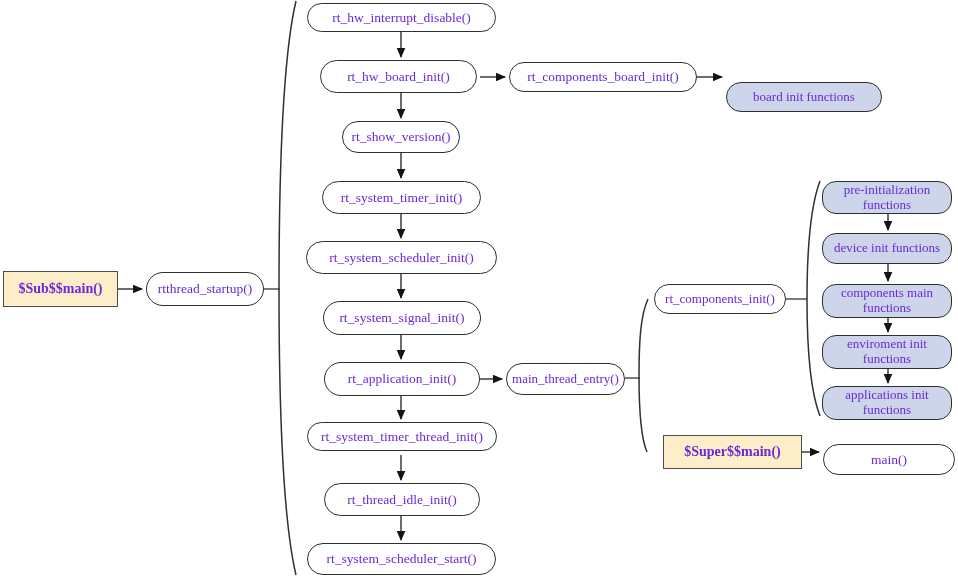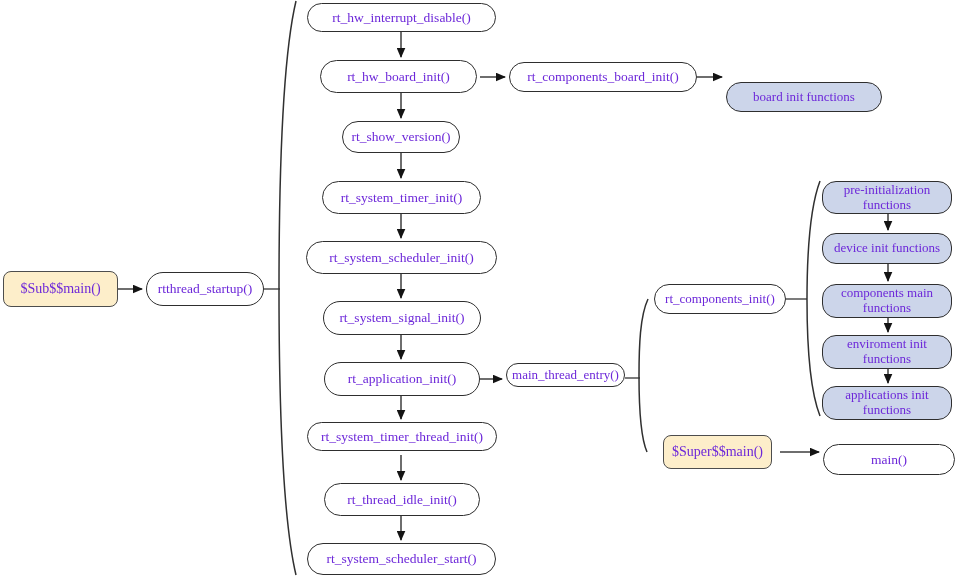--- a/index.html
+++ b/index.html
@@ -41,22 +41,23 @@
   .stage  {
     background: #ccd5ea;
     border-radius: 14px;
     white-space: normal;
     font-size: 13px;
     padding: 0 6px;
   }
   .entry  {
     background: #fdeeca;
     border: 1.6px solid #4d4d4d;
-    border-radius: 8px;
+    border-radius: 0;
     font-size: 14px;
+    font-weight: bold;
   }
 </style>
 </head>
 <body>
 
 <div id="canvas">
 
   <svg id="wires" viewBox="0 0 958 576" xmlns="http://www.w3.org/2000/svg">
     <defs>
       <marker id="ah" markerWidth="11" markerHeight="9" refX="9.5" refY="4.5" orient="auto" markerUnits="userSpaceOnUse">
@@ -98,33 +99,33 @@
     </g>
 
     <g stroke="#303030" stroke-width="1.5" fill="none">
       <path d="M 296,1 C 282,60 279,190 279,289 C 279,388 282,516 296,575"></path>
       <path d="M 648,299 C 640,316 639,346 639,376 C 639,406 640,436 647,452"></path>
       <path d="M 820,181 C 809,210 807,258 807,300 C 807,342 809,388 820,416"></path>
     </g>
   </svg>
 
   <div class="node entry" style="left:3px;   top:271px; width:115px; height:36px;">$Sub$$main()</div>
-  <div class="node entry" style="left:663px; top:435px; width:109px; height:34px;">$Super$$main()</div>
+  <div class="node entry" style="left:663px; top:435px; width:139px; height:34px;">$Super$$main()</div>
 
   <div class="node pill" style="left:146px; top:272px; width:118px; height:34px;">rtthread_startup()</div>
   <div class="node pill" style="left:307px; top:3px;   width:189px; height:29px;">rt_hw_interrupt_disable()</div>
   <div class="node pill" style="left:320px; top:60px;  width:157px; height:33px;">rt_hw_board_init()</div>
   <div class="node pill" style="left:509px; top:62px;  width:188px; height:30px;">rt_components_board_init()</div>
   <div class="node stage" style="left:726px; top:62px; width:156px; height:30px; border-radius:16px;margin-top:20px;">board init functions</div>
   <div class="node pill" style="left:342px; top:121px; width:118px; height:32px;">rt_show_version()</div>
   <div class="node pill" style="left:322px; top:181px; width:159px; height:33px;">rt_system_timer_init()</div>
   <div class="node pill" style="left:306px; top:241px; width:191px; height:33px;">rt_system_scheduler_init()</div>
   <div class="node pill" style="left:323px; top:301px; width:158px; height:34px;">rt_system_signal_init()</div>
   <div class="node pill" style="left:324px; top:362px; width:156px; height:34px;">rt_application_init()</div>
-  <div class="node pill" style="left:506px; top:363px; width:119px; height:24px; font-size:13px;">main_thread_entry()</div>
+  <div class="node pill" style="left:506px; top:363px; width:119px; height:32px; font-size:13px;">main_thread_entry()</div>
   <div class="node pill" style="left:654px; top:284px; width:132px; height:30px; font-size:13px;">rt_components_init()</div>
   <div class="node pill" style="left:307px; top:422px; width:190px; height:29px;">rt_system_timer_thread_init()</div>
   <div class="node pill" style="left:324px; top:483px; width:156px; height:33px;">rt_thread_idle_init()</div>
   <div class="node pill" style="left:307px; top:543px; width:189px; height:32px;">rt_system_scheduler_start()</div>
   <div class="node pill" style="left:823px; top:437px; width:132px; height:31px;margin-top:7px;">main()</div>
 
   <div class="node stage" style="left:822px; top:181px; width:130px; height:33px;">pre-initialization functions</div>
   <div class="node stage" style="left:822px; top:233px; width:130px; height:31px;">device init functions</div>
   <div class="node stage" style="left:822px; top:284px; width:130px; height:34px;">components main functions</div>
   <div class="node stage" style="left:822px; top:335px; width:130px; height:34px;">enviroment init functions</div>

